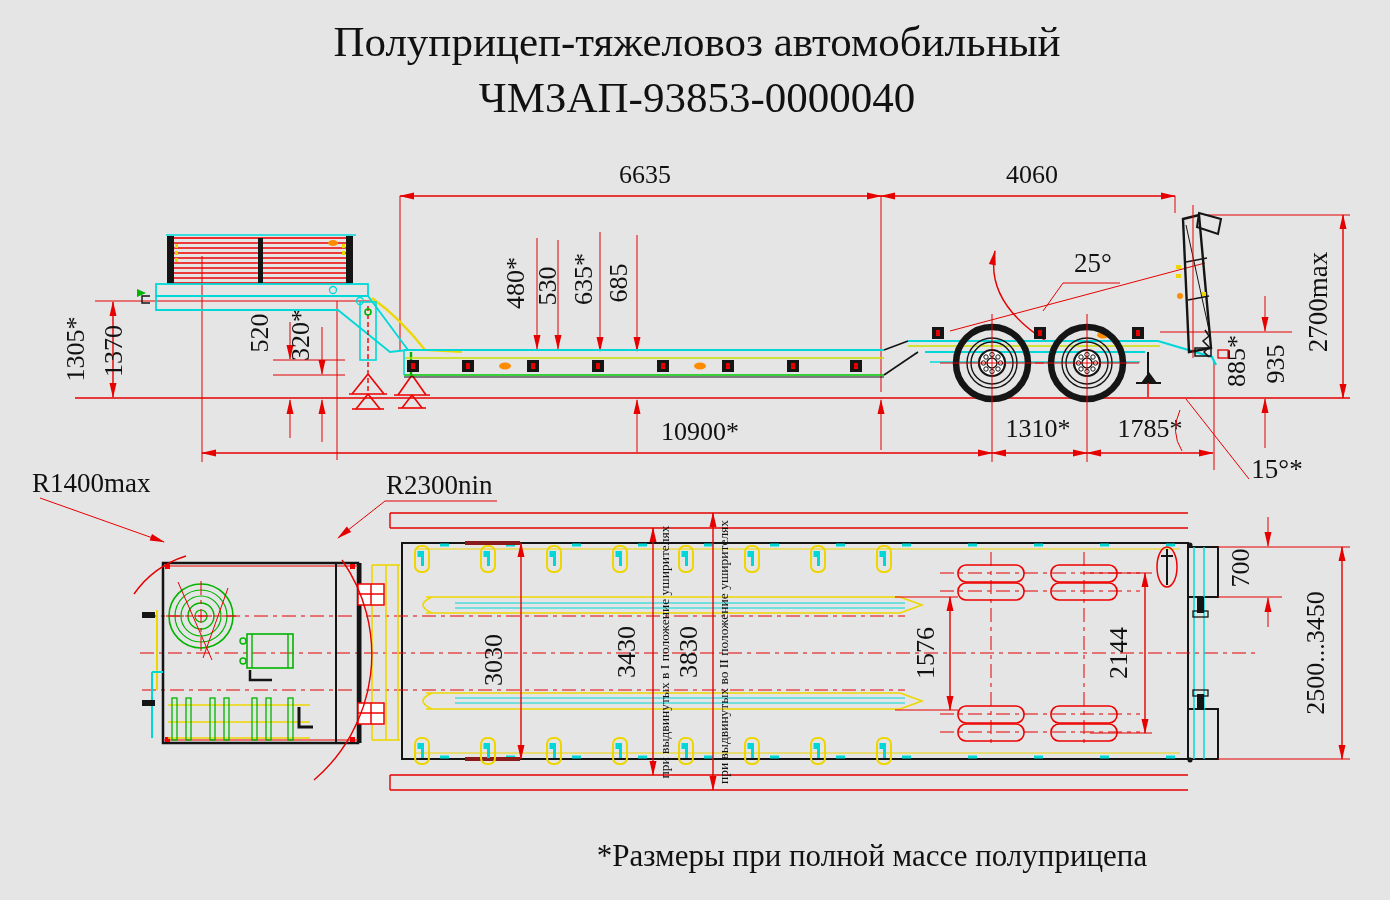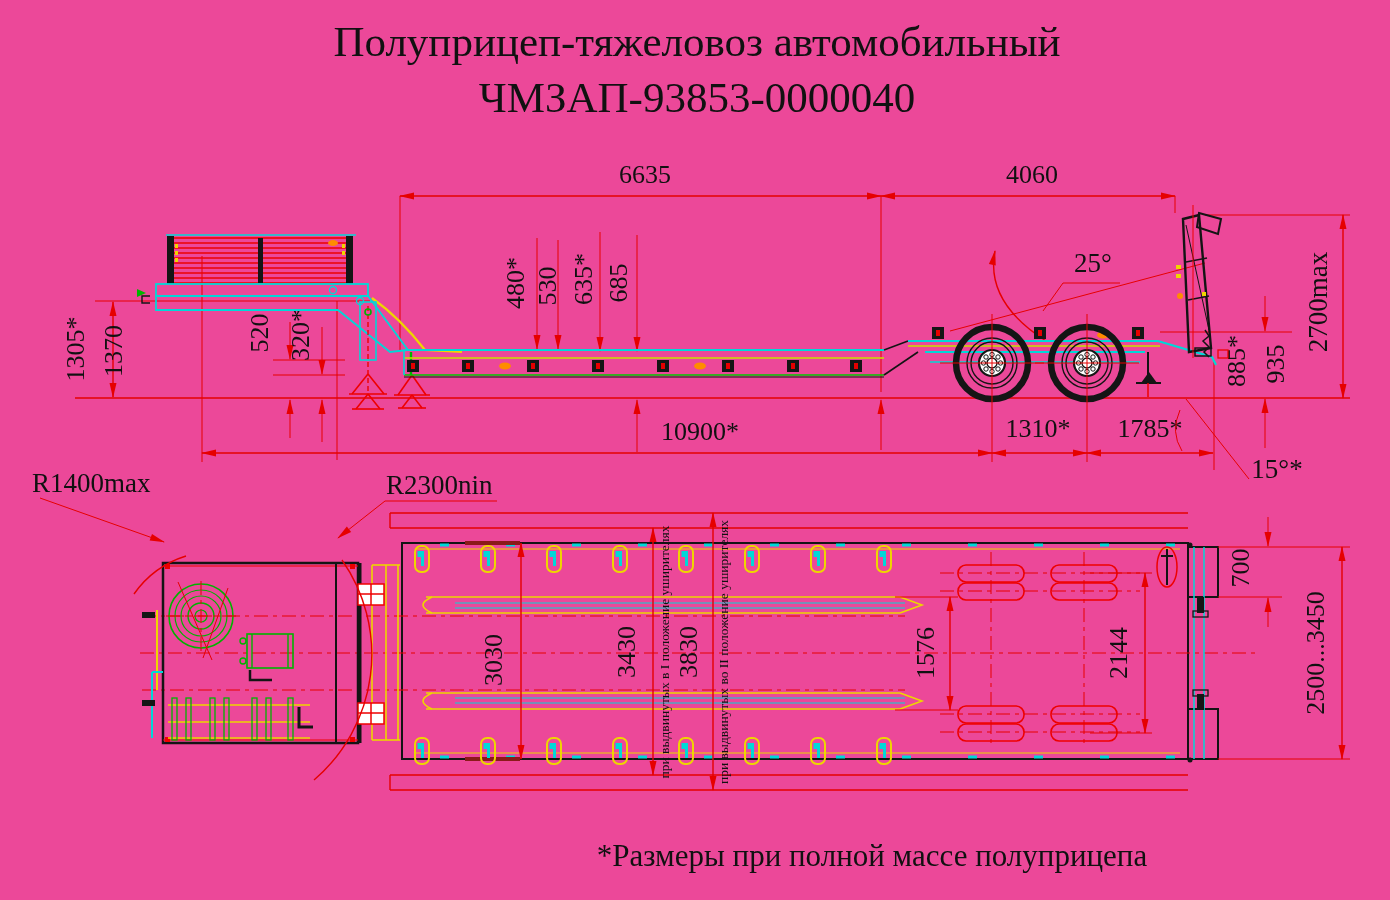--- a/index.html
+++ b/index.html
@@ -1,20 +1,20 @@
 <!DOCTYPE html>
 <html style="--c-dimension: #e60000; --c-cyan: #00d8d8; --c-yellow: #eed600; --c-green: #00b400; --c-red: #ee0000; --c-dark: #141414; --c-orange: #ff8c00; --c-darkred: #8b1a1a;"><head>
 <meta charset="utf-8">
 <style>
   :root{
     --c-dimension:#e60000; --c-cyan:#00d8d8; --c-yellow:#eed600; --c-green:#00b400;
     --c-red:#ee0000; --c-dark:#141414; --c-orange:#ff8c00; --c-darkred:#8b1a1a;
   }
   html,body{margin:0;padding:0;background:#fff;}
-  .page{width:1390px;height:900px;position:relative;background:#ec4899;overflow:hidden;}
+  .page{width:1390px;height:900px;position:relative;background:#e5e5e5;overflow:hidden;}
   svg{display:block}
   .t{font-family:"Liberation Serif",serif;fill:#111;}
   .dim{stroke:var(--c-dimension);stroke-width:1.4;fill:none;}
   .dimthin{stroke:var(--c-dimension);stroke-width:1;fill:none;}
   .cy{stroke:var(--c-cyan);fill:none;}
   .yl{stroke:var(--c-yellow);fill:none;}
   .gr{stroke:var(--c-green);fill:none;}
   .rd{stroke:var(--c-red);fill:none;}
   .bk{stroke:var(--c-dark);fill:none;}
   .dd{stroke-dasharray:14 5 4 5;}

